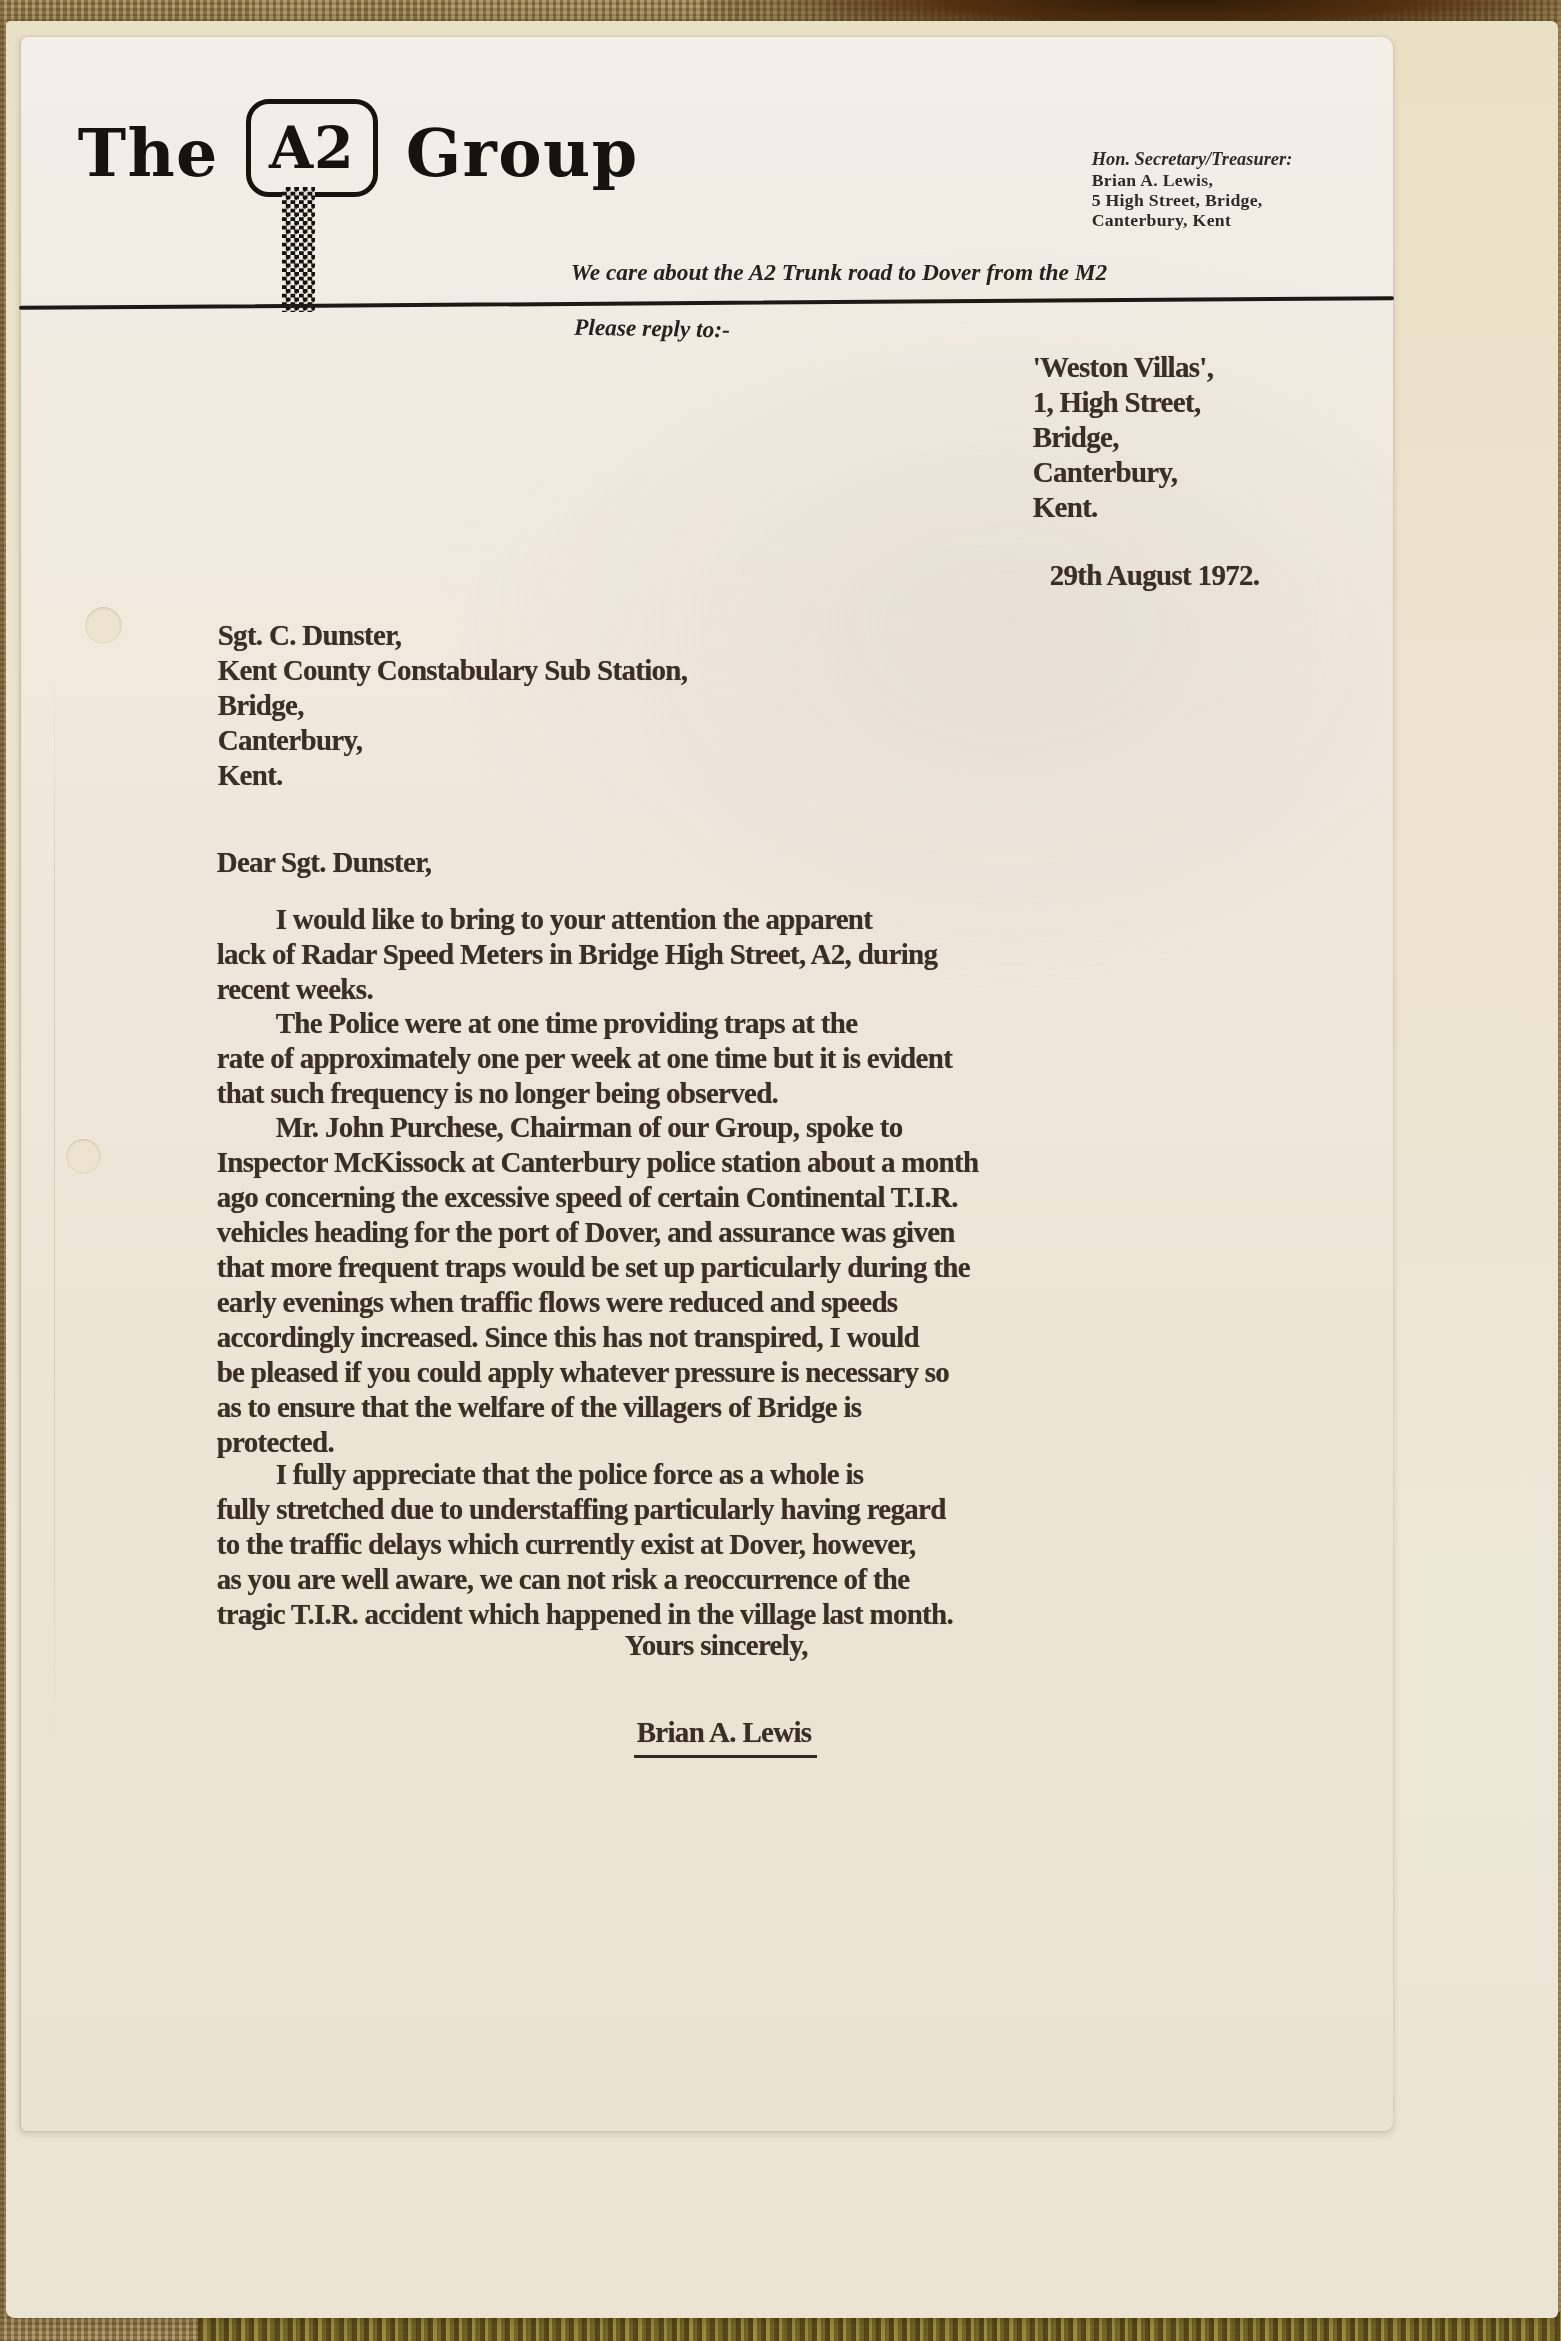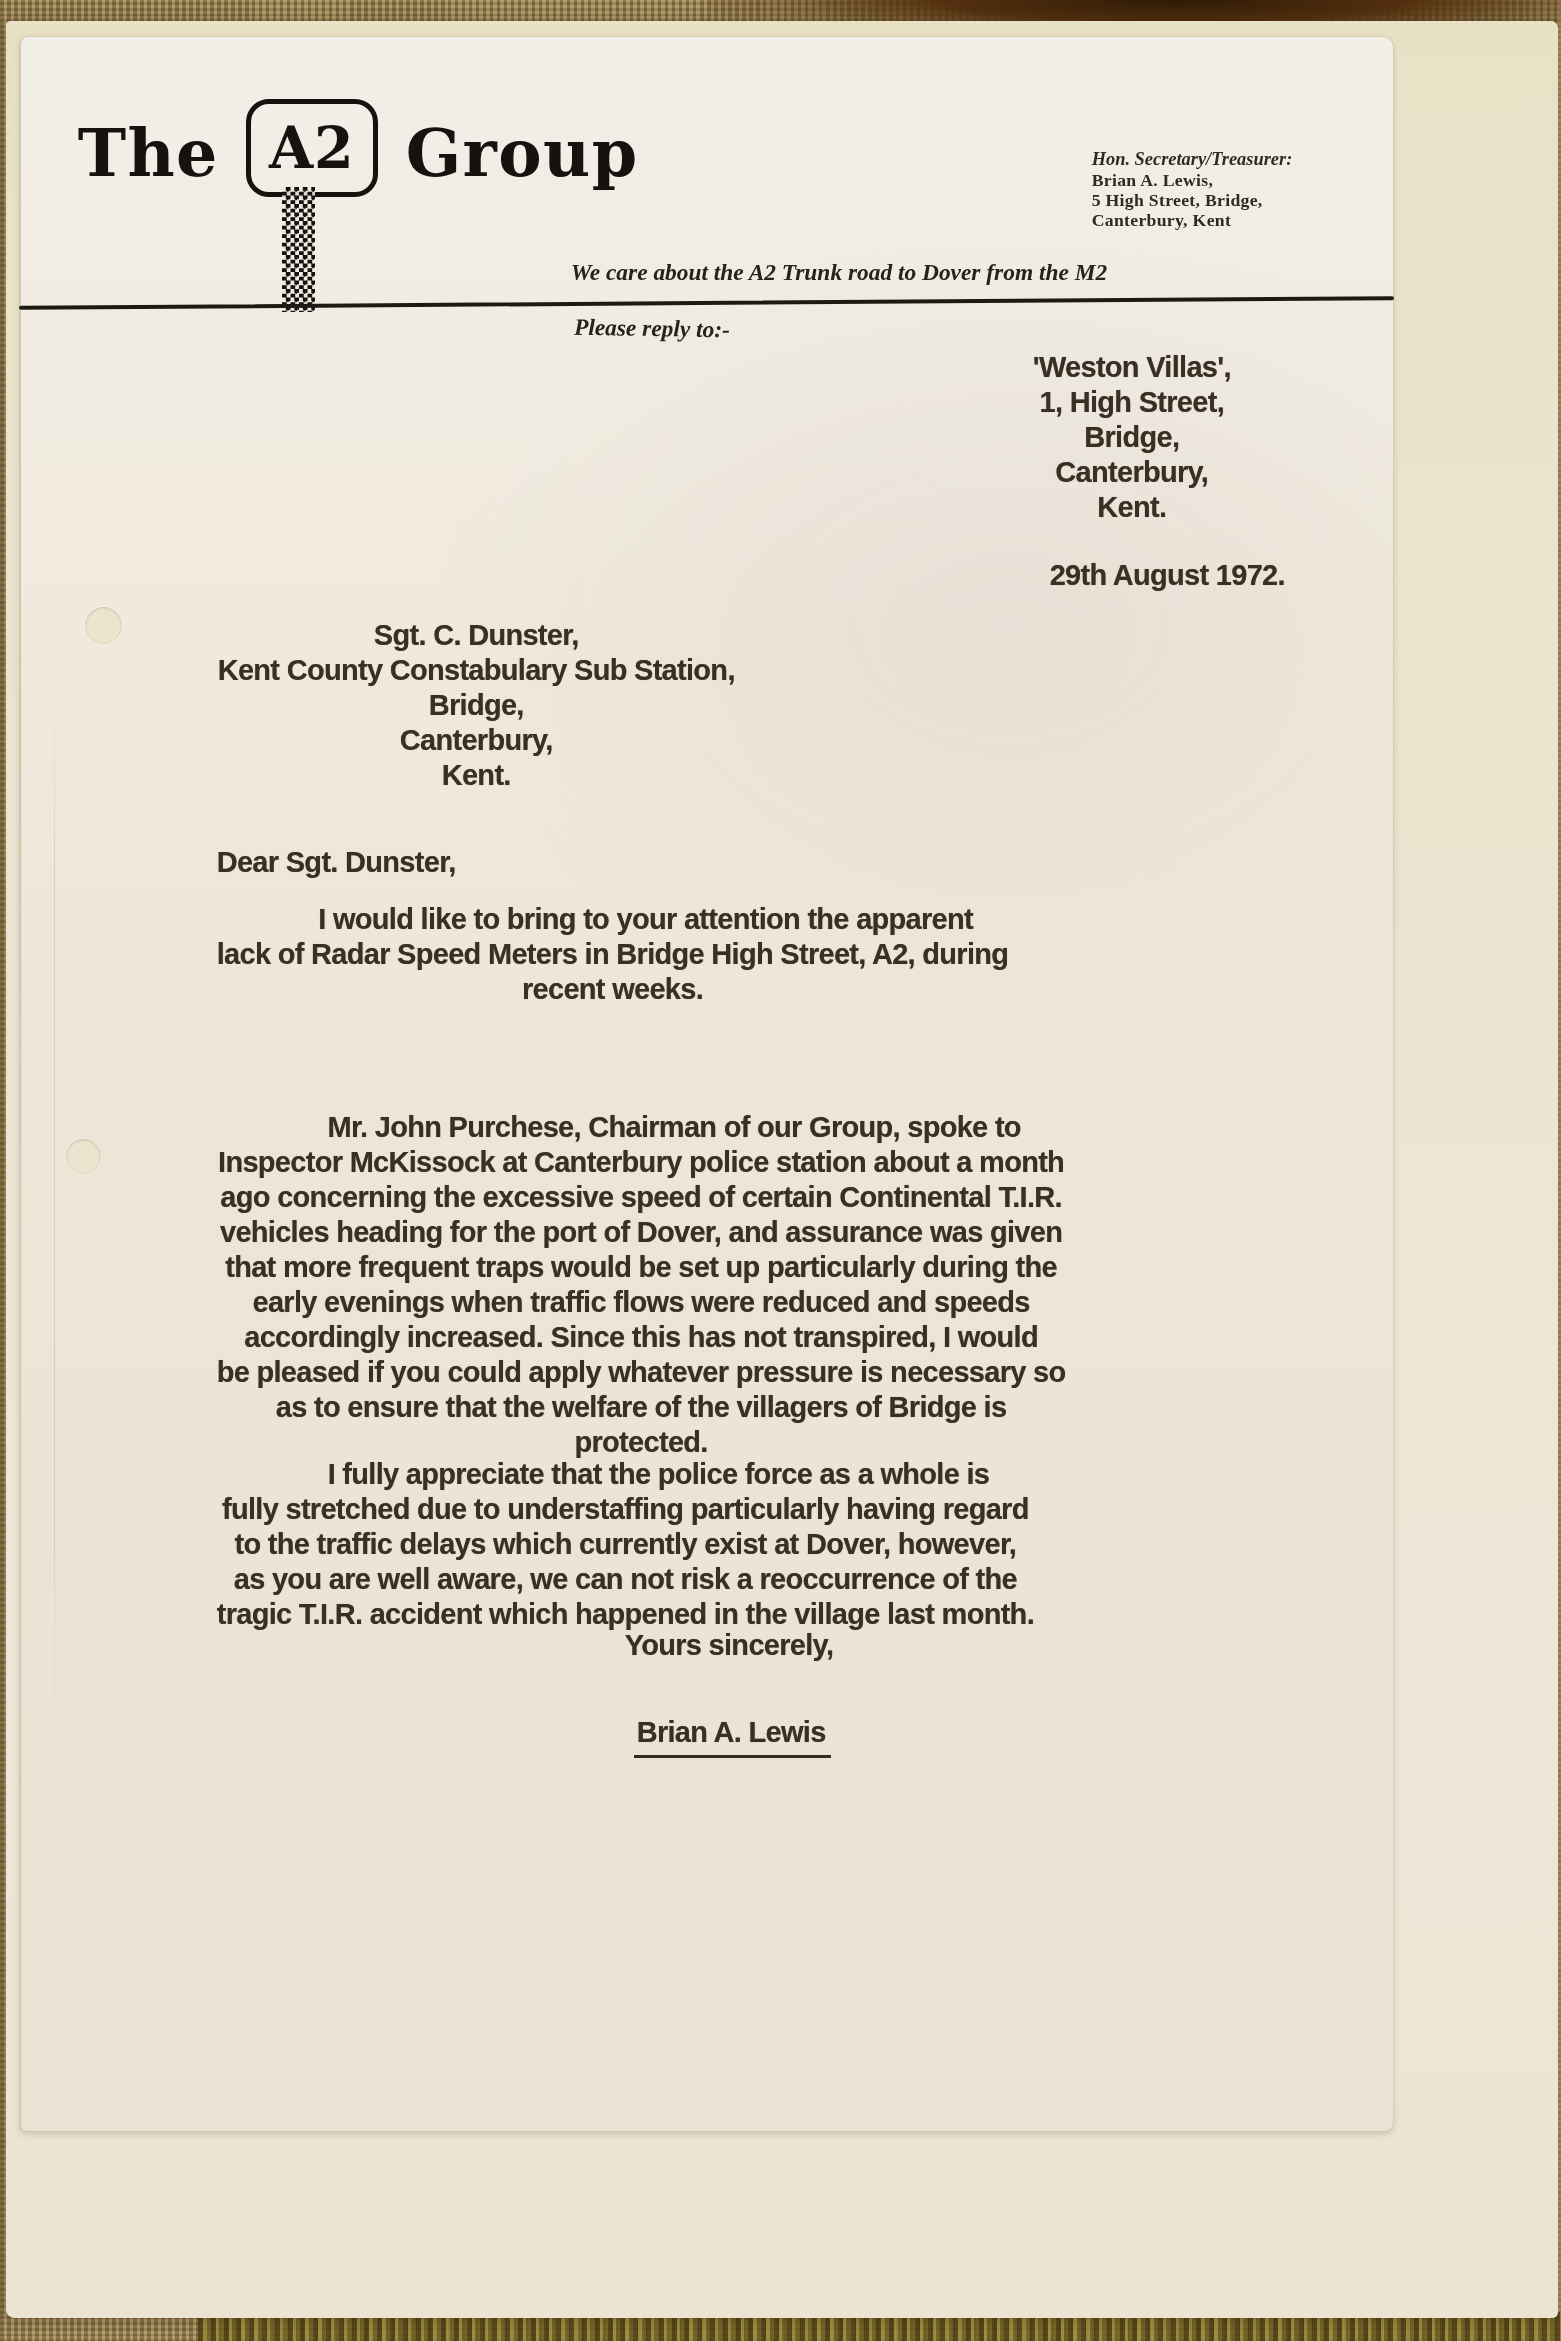--- a/index.html
+++ b/index.html
@@ -50,24 +50,24 @@
   .sign-post{left:261px;top:150px;width:33px;height:125px;
     background:repeating-conic-gradient(var(--ink-print,#16130f) 0% 25%, rgba(240,236,228,.9) 0% 50%);
     background-size:8.5px 8.5px;}
   .secretary{left:1071px;top:112px;color:#2e2a24;line-height:20px;font-size:17.7px;font-weight:700;}
   .sec-role{font-style:italic;font-size:18.4px;margin-bottom:1.4px;}
   .sec-lines{white-space:pre-wrap;letter-spacing:0.3px;}
   .tagline{left:550px;top:222px;font-style:italic;font-weight:700;font-size:23.4px;color:#26221c;}
   .rule{left:-1.4px;top:264px;width:1375px;height:3.5px;background:#1d1a15;transform:rotate(-0.4deg);border-radius:2.1px;}
   .reply-note{left:553px;top:278px;font-style:italic;font-weight:700;font-size:23.4px;color:#26221c;transform:rotate(1deg);}
   
-  .tw{font-family:Liberation Sans, sans-serif;
+  .tw{font-family:Liberation Serif, serif;
     font-weight:700;font-size:29px;line-height:35px;color:#3a2f24;
     white-space:pre-wrap;letter-spacing:-0.7px;
-    text-shadow:0 0 0.7px rgba(58,47,36,.55);text-align:center;}
+    text-shadow:0 0 0.7px rgba(58,47,36,.55);}
   .sender{left:1012px;top:313px;}
   .date{left:1029px;top:521px;}
   .recipient{left:197px;top:581px;}
   .salutation{left:196px;top:796px;margin-top:12px;}
   .para-1{left:196px;top:865px;}
   .para-2{left:196px;top:969px;}
   .para-3{left:196px;top:1073px;}
   .para-4{left:196px;top:1420px;}
   .closing{left:604px;top:1591px;}
   .signature{left:616px;top:1678px;border-bottom:3.5px solid #332a20;padding:0 5.7px 5.7px 2.8px;margin-left:-2.8px;}
@@ -108,20 +108,23 @@
     <div class="abs tw date">29th August 1972.</div>
     <div class="abs tw recipient">Sgt. C. Dunster,
 Kent County Constabulary Sub Station,
 Bridge,
 Canterbury,
 Kent.</div>
     <div class="abs tw salutation">Dear Sgt. Dunster,</div>
     <div class="abs tw para-1">         I would like to bring to your attention the apparent
 lack of Radar Speed Meters in Bridge High Street, A2, during
 recent weeks.</div>
+    <div class="abs tw para-2">         The Police were at one time providing traps at the
+rate of approximately one per week at one time but it is evident
+that such frequency is no longer being observed.</div>
     <div class="abs tw para-4">         I fully appreciate that the police force as a whole is
 fully stretched due to understaffing particularly having regard
 to the traffic delays which currently exist at Dover, however,
 as you are well aware, we can not risk a reoccurrence of the
 tragic T.I.R. accident which happened in the village last month.</div>
     <div class="abs tw para-3">         Mr. John Purchese, Chairman of our Group, spoke to
 Inspector McKissock at Canterbury police station about a month
 ago concerning the excessive speed of certain Continental T.I.R.
 vehicles heading for the port of Dover, and assurance was given
 that more frequent traps would be set up particularly during the

